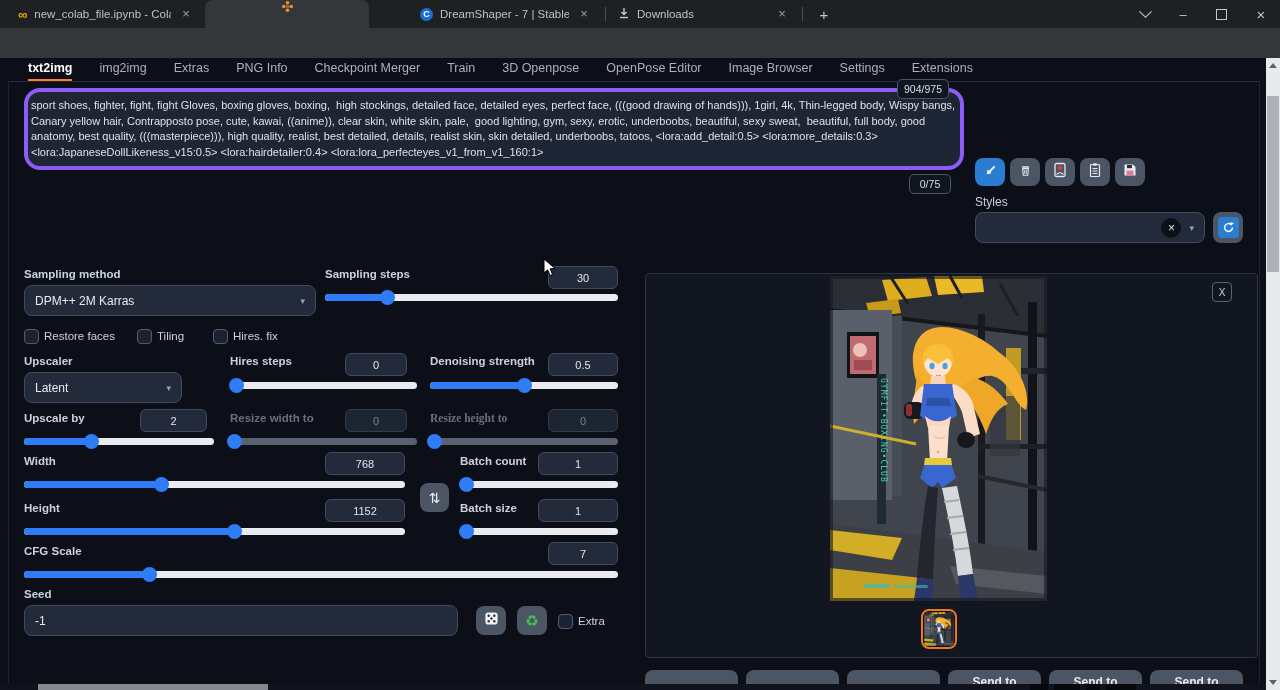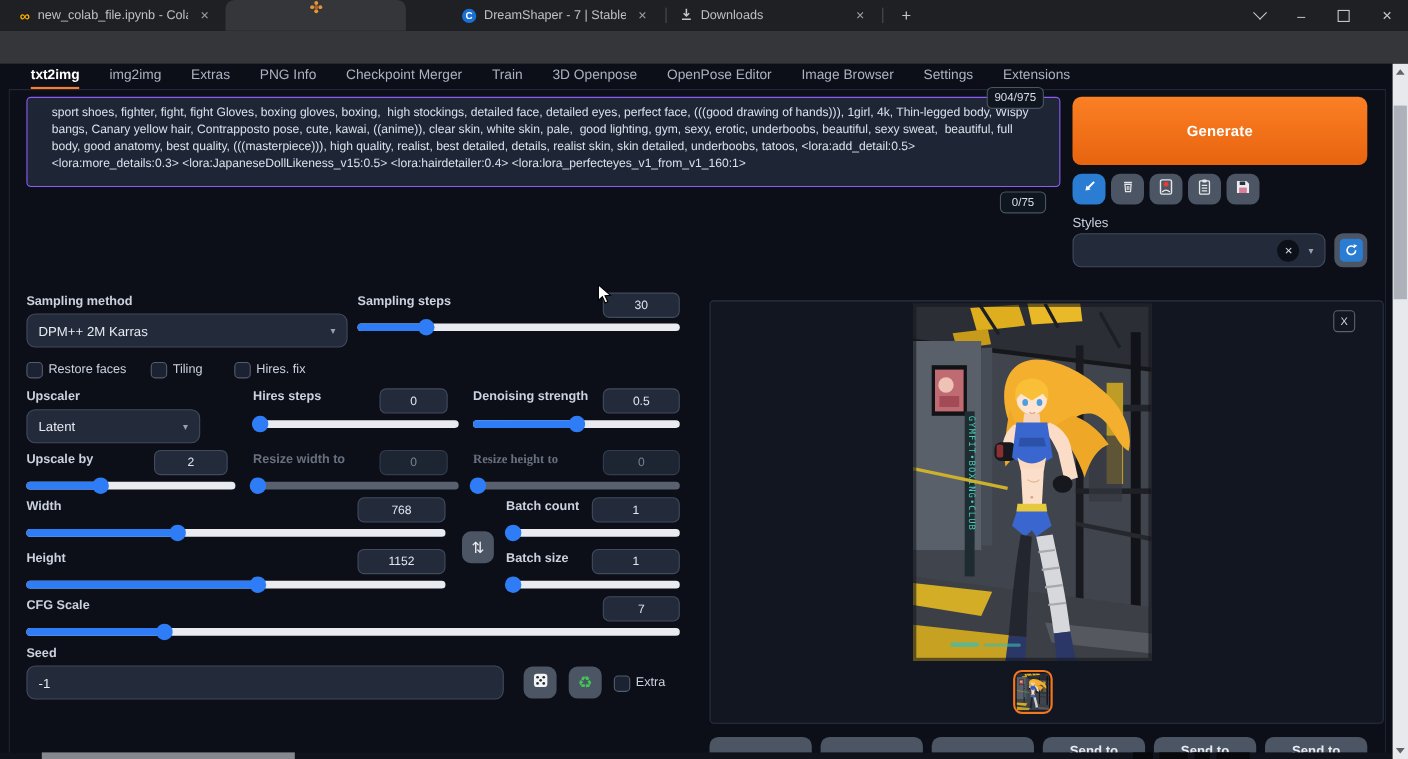--- a/index.html
+++ b/index.html
@@ -29,22 +29,22 @@
   .winbtn{position:absolute;top:0;width:34px;height:28px;display:flex;align-items:center;
     justify-content:center;color:#c4c7cc;font-size:13px;}
   
   #page{position:absolute;left:0;top:58px;width:1266px;height:632px;background:#0c0f17;}
   #navtabs{position:absolute;left:28px;top:3px;display:flex;gap:27px;font-size:12.5px;color:#aab1c0;}
   #navtabs .ntab{padding-bottom:4px;}
   #navtabs .ntab.sel{color:#fff;font-weight:700;border-bottom:2px solid #ff7c2b;}
   #navdiv{position:absolute;left:8px;top:23px;width:1252px;height:1px;background:#222b3e;}
   #frame{position:absolute;left:8px;top:23px;width:1250px;height:608px;
     border-left:1px solid #1c2434;border-right:1px solid #1c2434;}
-  .tarea{position:absolute;background:#1e2534;border:1px solid #8b5cf6;border-radius:4px;
-    color:#dbe1ec;font-size:11px;line-height:15.5px;padding:6px 22px;box-sizing:border-box;
+  .tarea{position:absolute;background:#1e2534;border:4px solid #8b5cf6;border-radius:16px;
+    color:#dbe1ec;font-size:11px;line-height:15.5px;padding:6px 3px;box-sizing:border-box;
     white-space:pre-wrap;word-break:break-word;overflow:hidden;}
   .counter{position:absolute;background:#10161f;border:1px solid #4b5563;border-radius:5px;
     color:#d9dee8;font-size:10.5px;display:flex;align-items:center;justify-content:center;z-index:5;text-align:center;}
   #genbtn{position:absolute;left:975px;top:30px;width:268px;height:62px;border-radius:8px;
     background:linear-gradient(180deg,#fb7f24,#e8640f);color:#fff;font-weight:700;font-size:13.5px;
     display:flex;align-items:center;justify-content:center;letter-spacing:.2px;}
   .iconbtn{position:absolute;width:30px;height:28px;border-radius:8px;background:#4b5563;
     display:flex;align-items:center;justify-content:center;}
   .lbl{position:absolute;font-size:11.5px;font-weight:600;color:#cbd2df;white-space:nowrap;}
   .lbl.dim{color:#687080;}
@@ -271,21 +271,20 @@
       <span class="ntab">Image Browser</span>
       <span class="ntab">Settings</span>
       <span class="ntab">Extensions</span>
     </div>
     <div id="navdiv"></div>
 
     <div class="tarea" style="left:24px;top:30px;width:940px;height:82px;">sport shoes, fighter, fight, fight Gloves, boxing gloves, boxing,  high stockings, detailed face, detailed eyes, perfect face, (((good drawing of hands))), 1girl, 4k, Thin-legged body, Wispy bangs, Canary yellow hair, Contrapposto pose, cute, kawai, ((anime)), clear skin, white skin, pale,  good lighting, gym, sexy, erotic, underboobs, beautiful, sexy sweat,  beautiful, full body, good anatomy, best quality, (((masterpiece))), high quality, realist, best detailed, details, realist skin, skin detailed, underboobs, tatoos, &lt;lora:add_detail:0.5&gt; &lt;lora:more_details:0.3&gt; &lt;lora:JapaneseDollLikeness_v15:0.5&gt; &lt;lora:hairdetailer:0.4&gt; &lt;lora:lora_perfecteyes_v1_from_v1_160:1&gt;</div>
     <div class="counter" style="left:897px;top:21px;width:50px;height:18px;">904/975</div>
     <div class="counter" style="left:909px;top:116px;width:40px;height:18px;">0/75</div>
 
-    <div id="genbtn">Generate</div>
     <div class="iconbtn" style="left:975px;top:100px;background:#2b7cd3;">
       <span>
         <svg width="13" height="13" viewBox="0 0 14 14">
             <path d="M11.5,2.5 L4,10" stroke="#fff" stroke-width="2"></path>
             <path d="M3,11 L8,10 L4,6 Z" fill="#fff"></path>
           </svg>
       </span>
     </div>
     <div class="iconbtn" style="left:1010px;top:100px;">
       <span>

